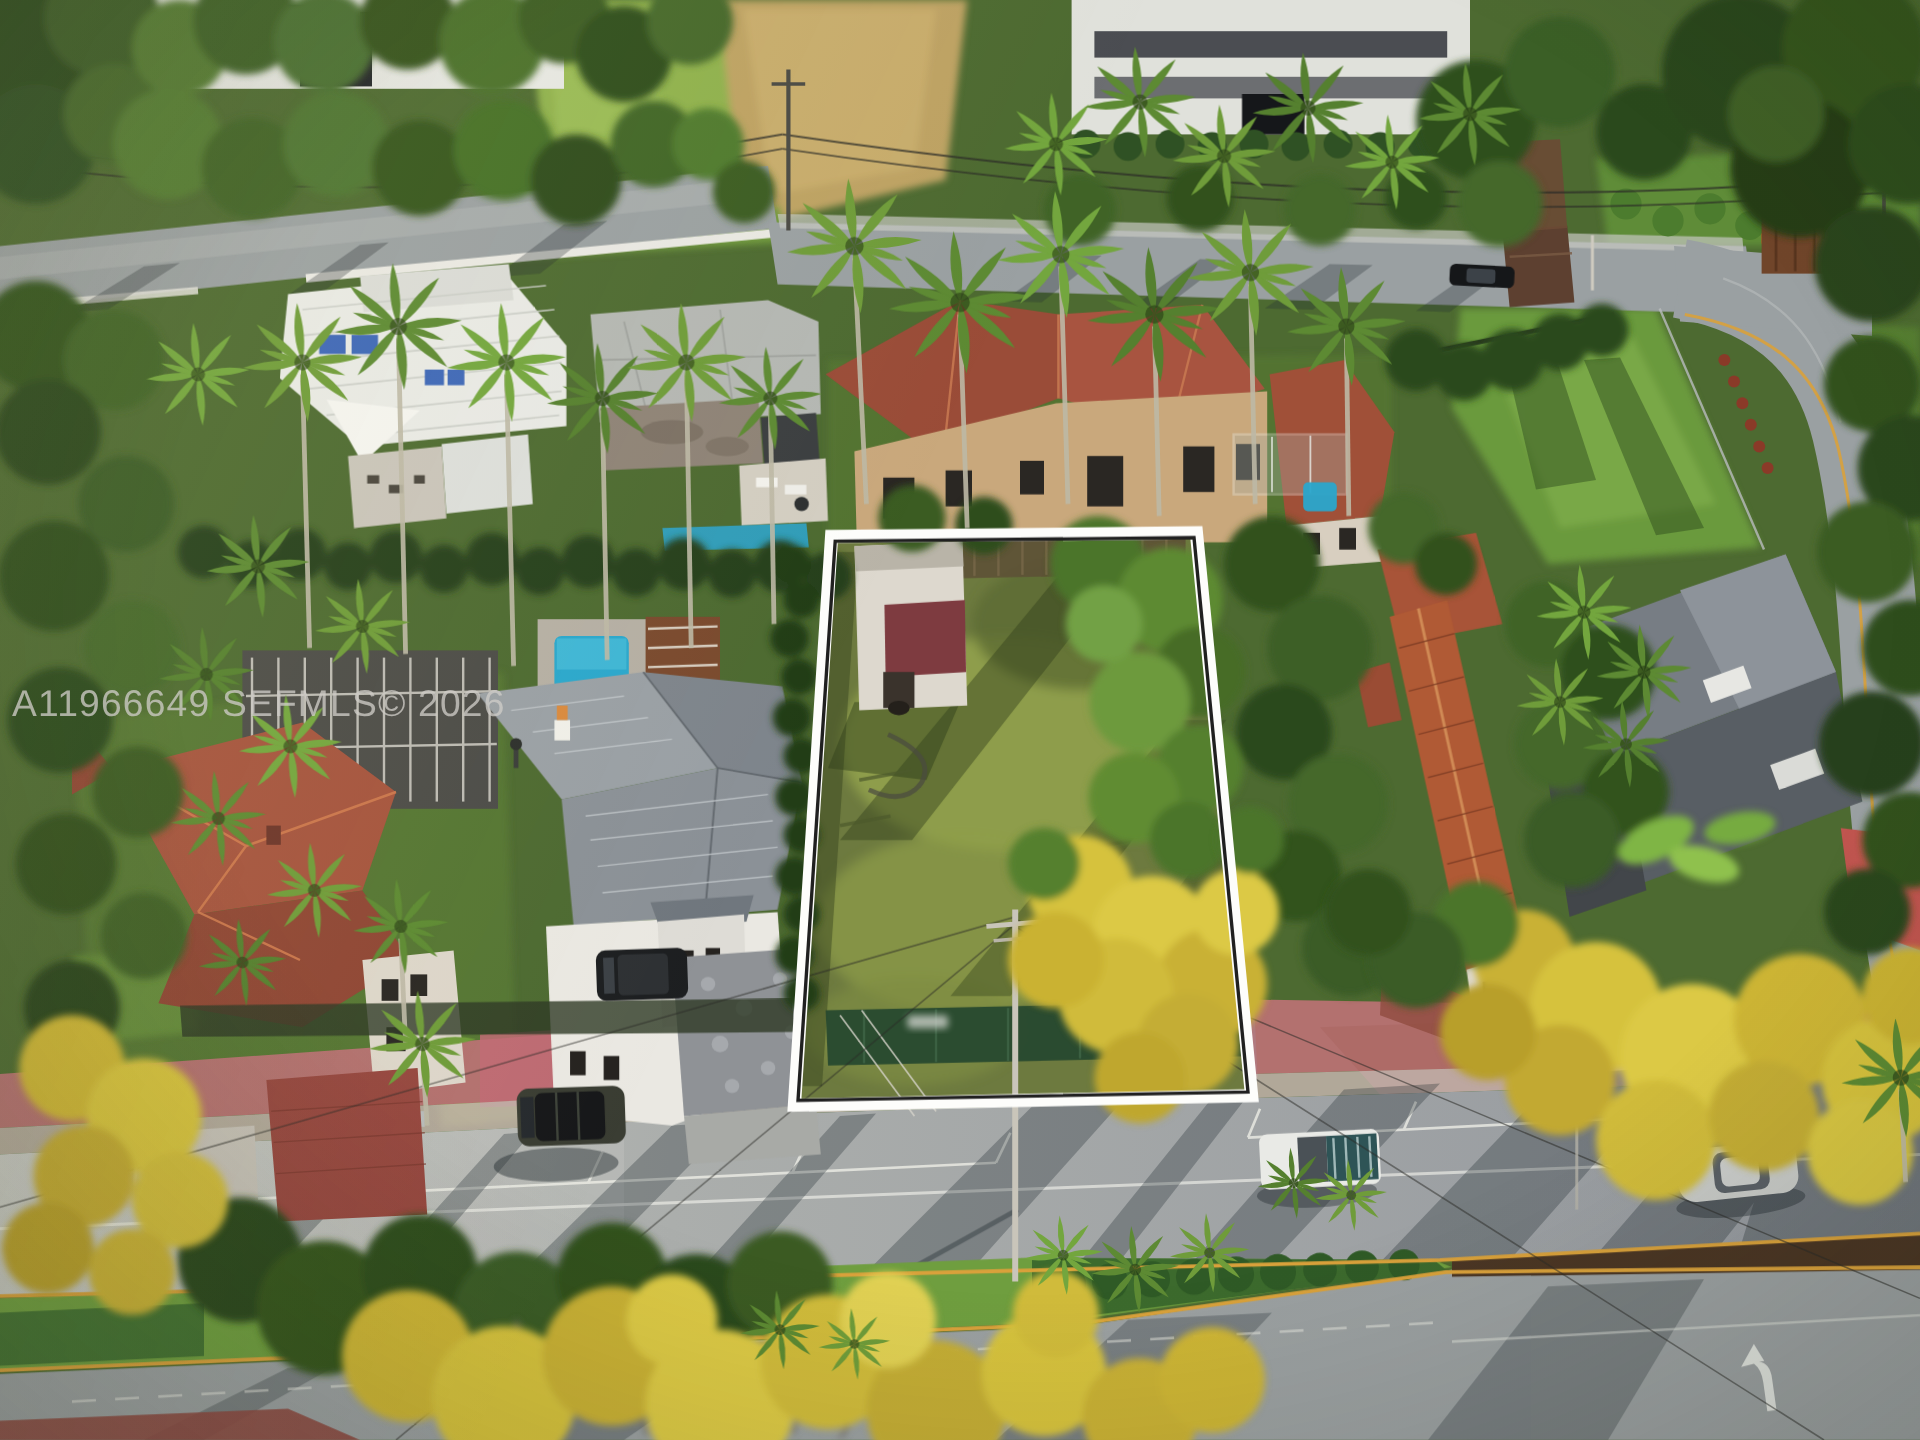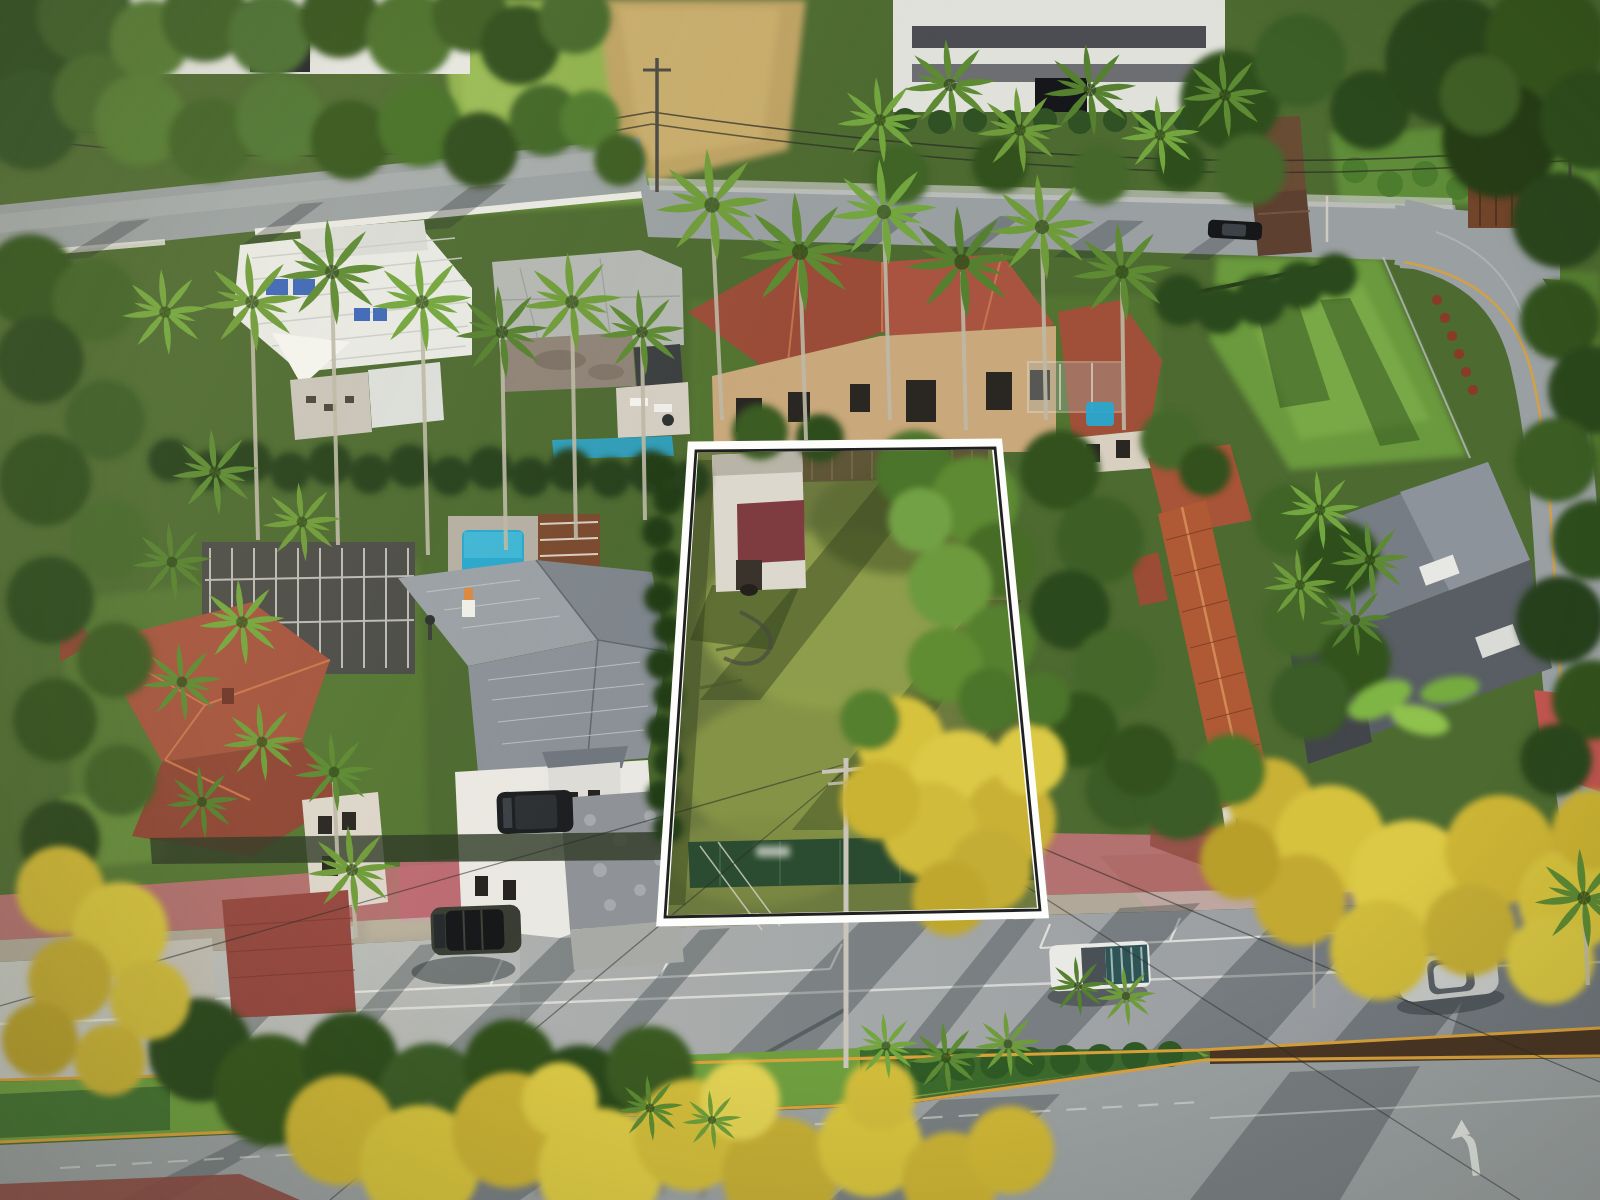--- a/index.html
+++ b/index.html
@@ -934,13 +934,16 @@
 </g>
 
 <g>
   <polygon points="693,447 997,444 1043,913 662,921" fill="none" stroke="#fdfdfb" stroke-width="11" stroke-linejoin="miter"></polygon>
   <polygon points="696,451 995,448 1040,910 665,917" fill="none" stroke="#0d0d0d" stroke-width="2.8" opacity="0.92"></polygon>
 </g>
 </svg>
 
 <div class="warm"></div>
 <div class="vignette"></div>
+<div class="watermark">
+  <span>A11966649 SEFMLS© 2026</span>
 </div>
+</div>
 
 </body></html>

